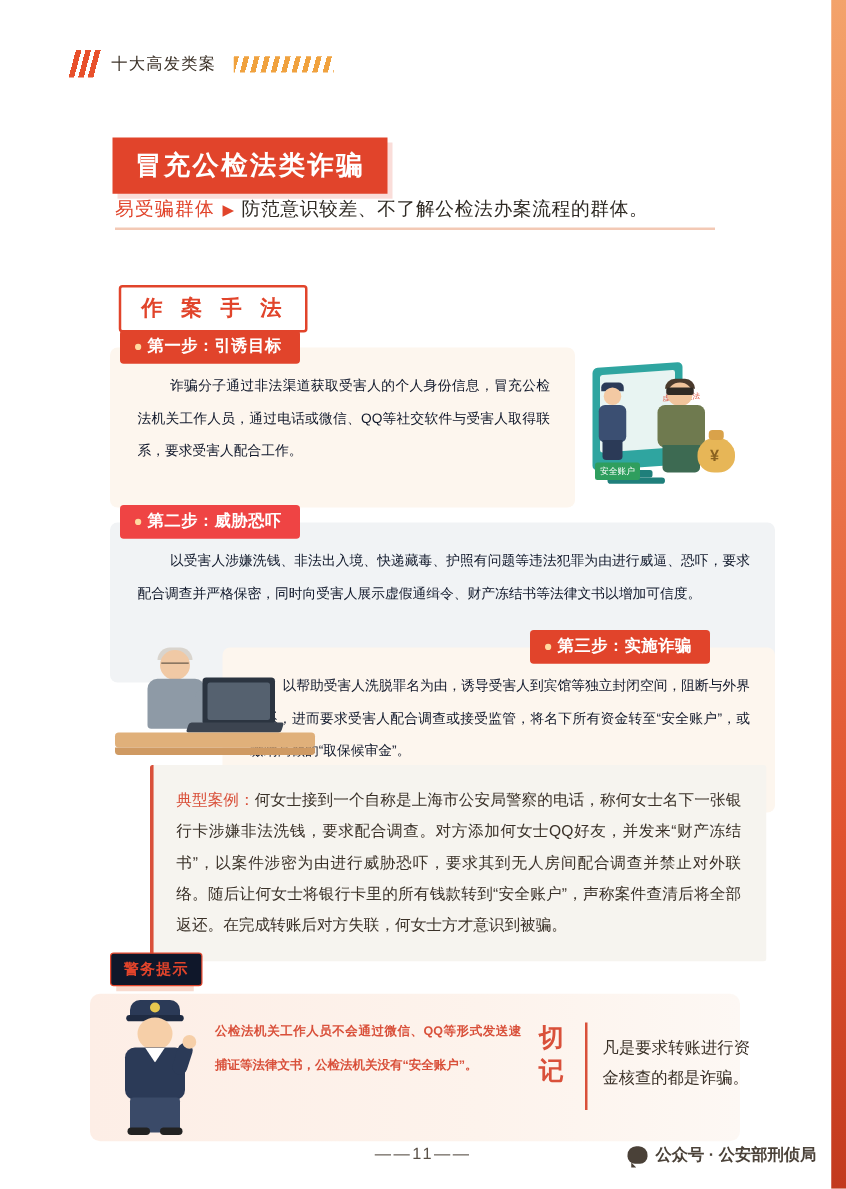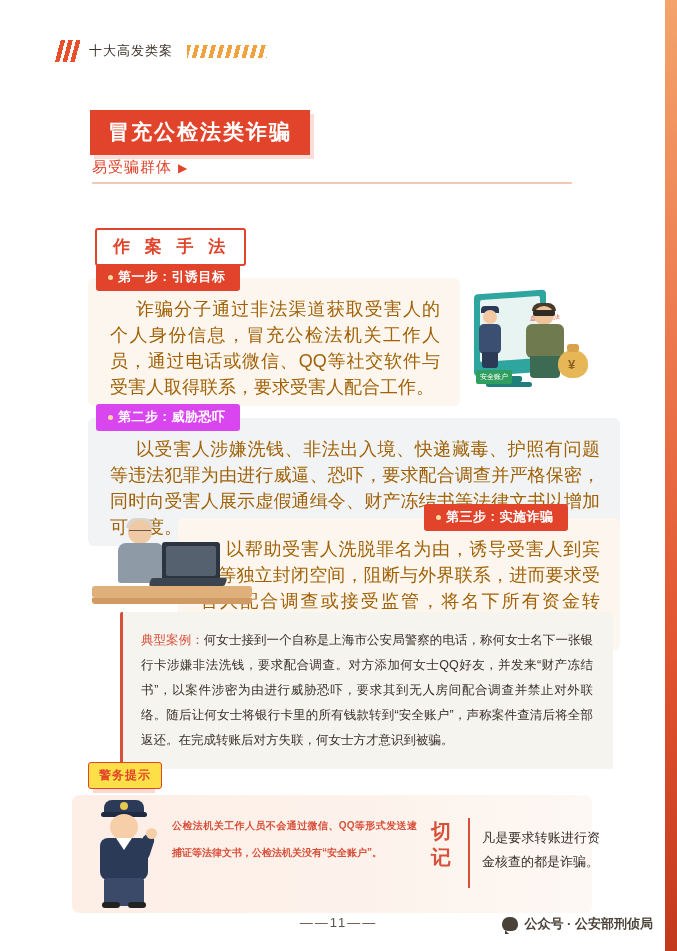--- a/index.html
+++ b/index.html
@@ -62,43 +62,43 @@
     position:absolute;left:101px;top:236px;width:122px;height:32px;background:#f8d9cd;z-index:-1;
   }
   
   .chip{
     position:absolute;display:flex;align-items:center;gap:5px;
     background:#e1442b;color:#fff;font-size:13px;font-weight:bold;
     padding:4px 14px 5px 12px;border-radius:3px;z-index:5;
     letter-spacing:.5px;
   }
   .chip .dot{width:5px;height:5px;border-radius:50%;background:#ffd9a0;display:inline-block;}
-  .chip.dark{background:#d946ef;}
+  .chip.dark{background:#ef4444;}
   .chip.orange2{background:#e1442b;}
   
   .step-body{
     position:absolute;background:#fdf6ee;border-radius:6px;
-    font-size:18px;line-height:26px;color:#a16207;
+    font-size:11px;line-height:26px;color:#0f172a;
     padding:18px 20px 14px 22px;text-indent:26px;text-align:justify;
   }
   .step-body.darkbg{background:#f1f3f5;}
   #step1-body{left:88px;top:278px;width:330px;height:96px;}
   #step2-body{left:88px;top:418px;width:490px;height:96px;}
   #step3-body{left:178px;top:518px;width:400px;height:100px;}
   
   .case-box{
     position:absolute;left:120px;top:612px;width:452px;
     background:#f6f4ef;border-left:3px solid #d9503a;border-radius:2px;
     padding:16px 20px 16px 18px;font-size:12.5px;line-height:25px;color:#3a3128;text-align:justify;
   }
   .case-label{color:#d9503a;font-weight:normal;}
   
   .tip-chip{
     position:absolute;left:88px;top:762px;border:1.5px solid #e1442b;color:#e1442b;
-    background:#fde047;font-size:12px;font-weight:bold;padding:4px 10px;border-radius:3px;
+    background:#0f172a;font-size:12px;font-weight:bold;padding:4px 10px;border-radius:3px;
     letter-spacing:1px;
   }
   .tip-chip-shadow{position:absolute;left:93px;top:769px;width:62px;height:24px;background:#f8dace;z-index:-1;}
   .tip-area{
     position:absolute;left:72px;top:795px;width:520px;height:118px;
     background:linear-gradient(90deg,#fdeee6 0%,#fdf3ec 60%,#fdf8f4 100%);
     border-radius:8px;
   }
   .tip-text{
     position:absolute;left:172px;top:812px;width:245px;
@@ -197,20 +197,21 @@
   <span class="hdr-mark"></span>
   <span class="hdr-text">十大高发类案</span>
   <span class="hdr-bars"></span>
 </div>
 
 <div class="title-banner">冒充公检法类诈骗</div>
 
 <div class="subtitle-row">
   <span class="subtitle-label">易受骗群体</span>
   <span class="tri">▶</span>
+  <span class="subtitle-text">防范意识较差、不了解公检法办案流程的群体。</span>
 </div>
 <div class="subtitle-underline"></div>
 
 <div class="section-head-shadow"></div>
 <div class="section-head">作 案 手 法</div>
 
 <div class="chip" style="left:96px;top:264px;">
   <span class="dot"></span>
   <span>第一步 : 引诱目标</span>
 </div>

